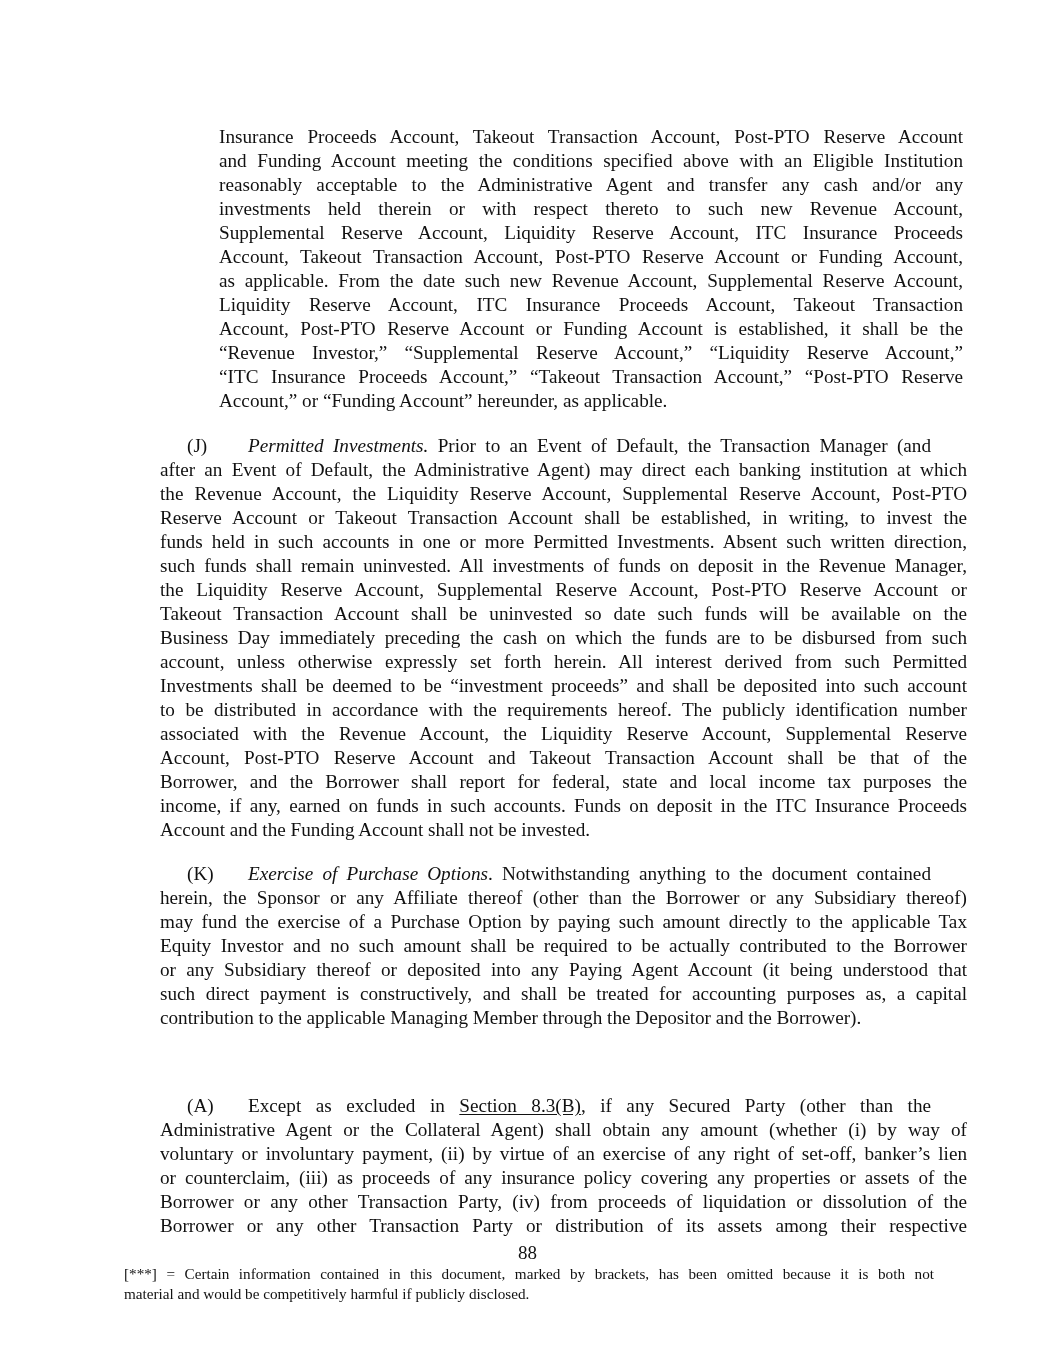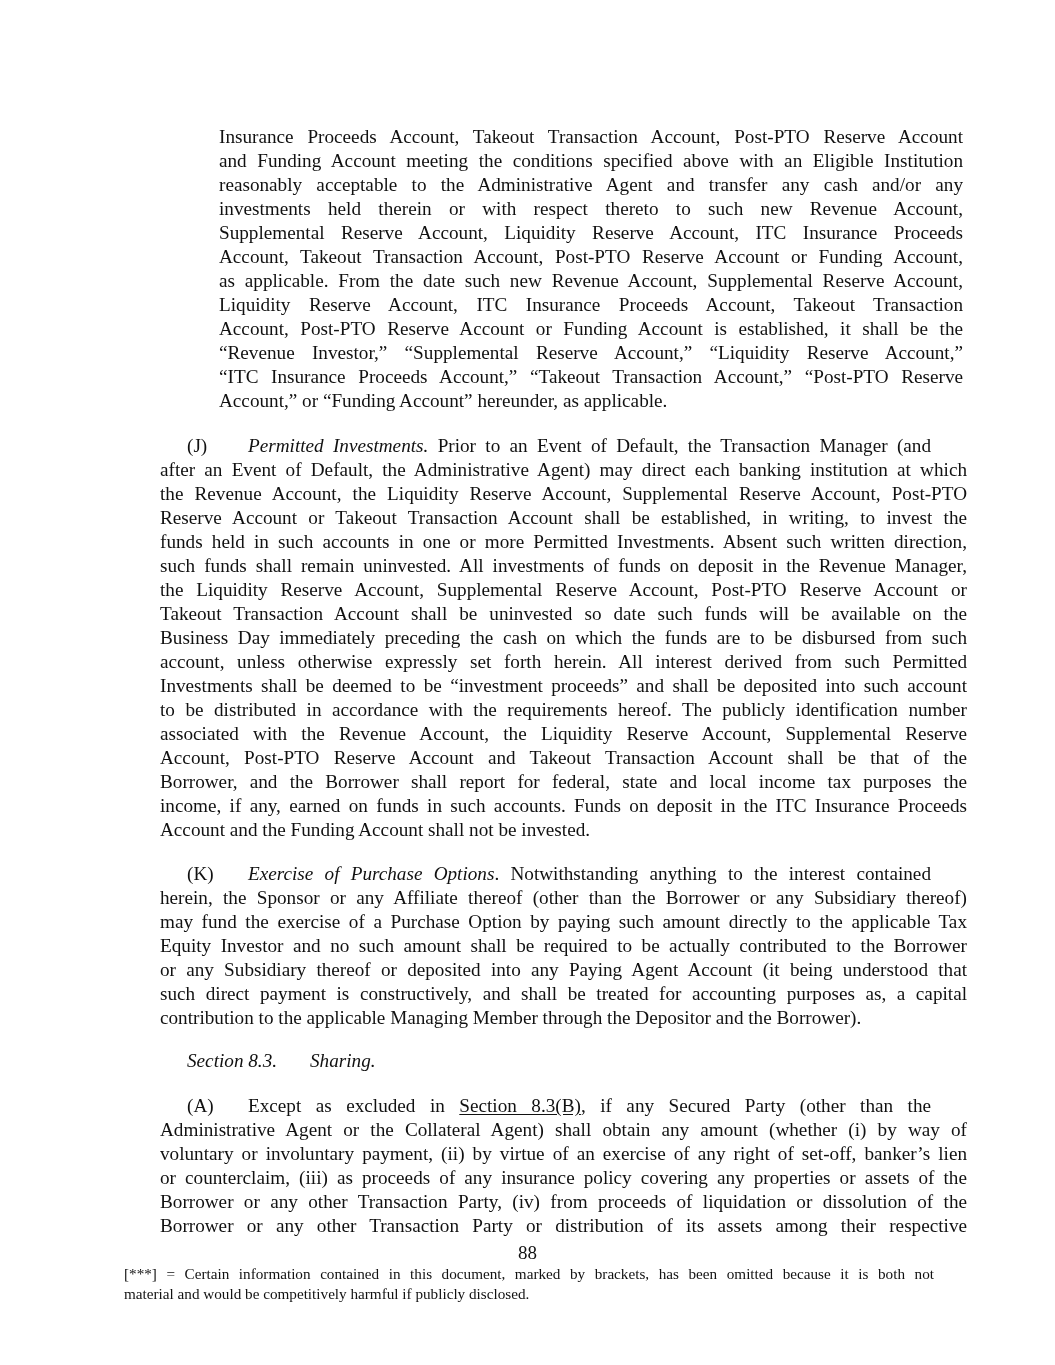--- a/index.html
+++ b/index.html
@@ -98,33 +98,30 @@
     <div class="line full" style="top:698px">to be distributed in accordance with the requirements hereof.  The publicly identification number</div>
     <div class="line full" style="top:722px">associated with the Revenue Account, the Liquidity Reserve Account, Supplemental Reserve</div>
     <div class="line full" style="top:746px">Account, Post-PTO Reserve Account and Takeout Transaction Account shall be that of the</div>
     <div class="line full" style="top:770px">Borrower, and the Borrower shall report for federal, state and local income tax purposes the</div>
     <div class="line full" style="top:794px">income, if any, earned on funds in such accounts.  Funds on deposit in the ITC Insurance Proceeds</div>
     <div class="line full last" style="top:818px">Account and the Funding Account shall not be invested.</div>
   </div>
 
   <div>
     <div class="line first" style="top:862px">
-      <span class="label">(K)</span><em>Exercise of Purchase Options</em><span>.  Notwithstanding anything to the interest contained</span>
+      <span class="label">(K)</span><em>Exercise of Purchase Options</em><span>.  Notwithstanding anything to the document contained</span>
     </div>
     <div class="line full" style="top:886px">herein, the Sponsor or any Affiliate thereof (other than the Borrower or any Subsidiary thereof)</div>
     <div class="line full" style="top:910px">may fund the exercise of a Purchase Option by paying such amount directly to the applicable Tax</div>
     <div class="line full" style="top:934px">Equity Investor and no such amount shall be required to be actually contributed to the Borrower</div>
     <div class="line full" style="top:958px">or any Subsidiary thereof or deposited into any Paying Agent Account (it being understood that</div>
     <div class="line full" style="top:982px">such direct payment is constructively, and shall be treated for accounting purposes as, a capital</div>
     <div class="line full last" style="top:1006px">contribution to the applicable Managing Member through the Depositor and the Borrower).</div>
   </div>
 
-  <div class="line first last" style="top:1049px">
-    <em class="sec-label">Section 8.3.</em><em>Sharing.</em>
-  </div>
 
   <div>
     <div class="line first" style="top:1094px">
       <span class="label label-a">(A)</span><span>Except as excluded in </span><u>Section 8.3(B)</u><span>, if any Secured Party (other than the</span>
     </div>
     <div class="line full" style="top:1118px">Administrative Agent or the Collateral Agent) shall obtain any amount (whether (i) by way of</div>
     <div class="line full" style="top:1142px">voluntary or involuntary payment, (ii) by virtue of an exercise of any right of set-off, banker’s lien</div>
     <div class="line full" style="top:1166px">or counterclaim, (iii) as proceeds of any insurance policy covering any properties or assets of the</div>
     <div class="line full" style="top:1190px">Borrower or any other Transaction Party, (iv) from proceeds of liquidation or dissolution of the</div>
     <div class="line full" style="top:1214px">Borrower or any other Transaction Party or distribution of its assets among their respective</div>

